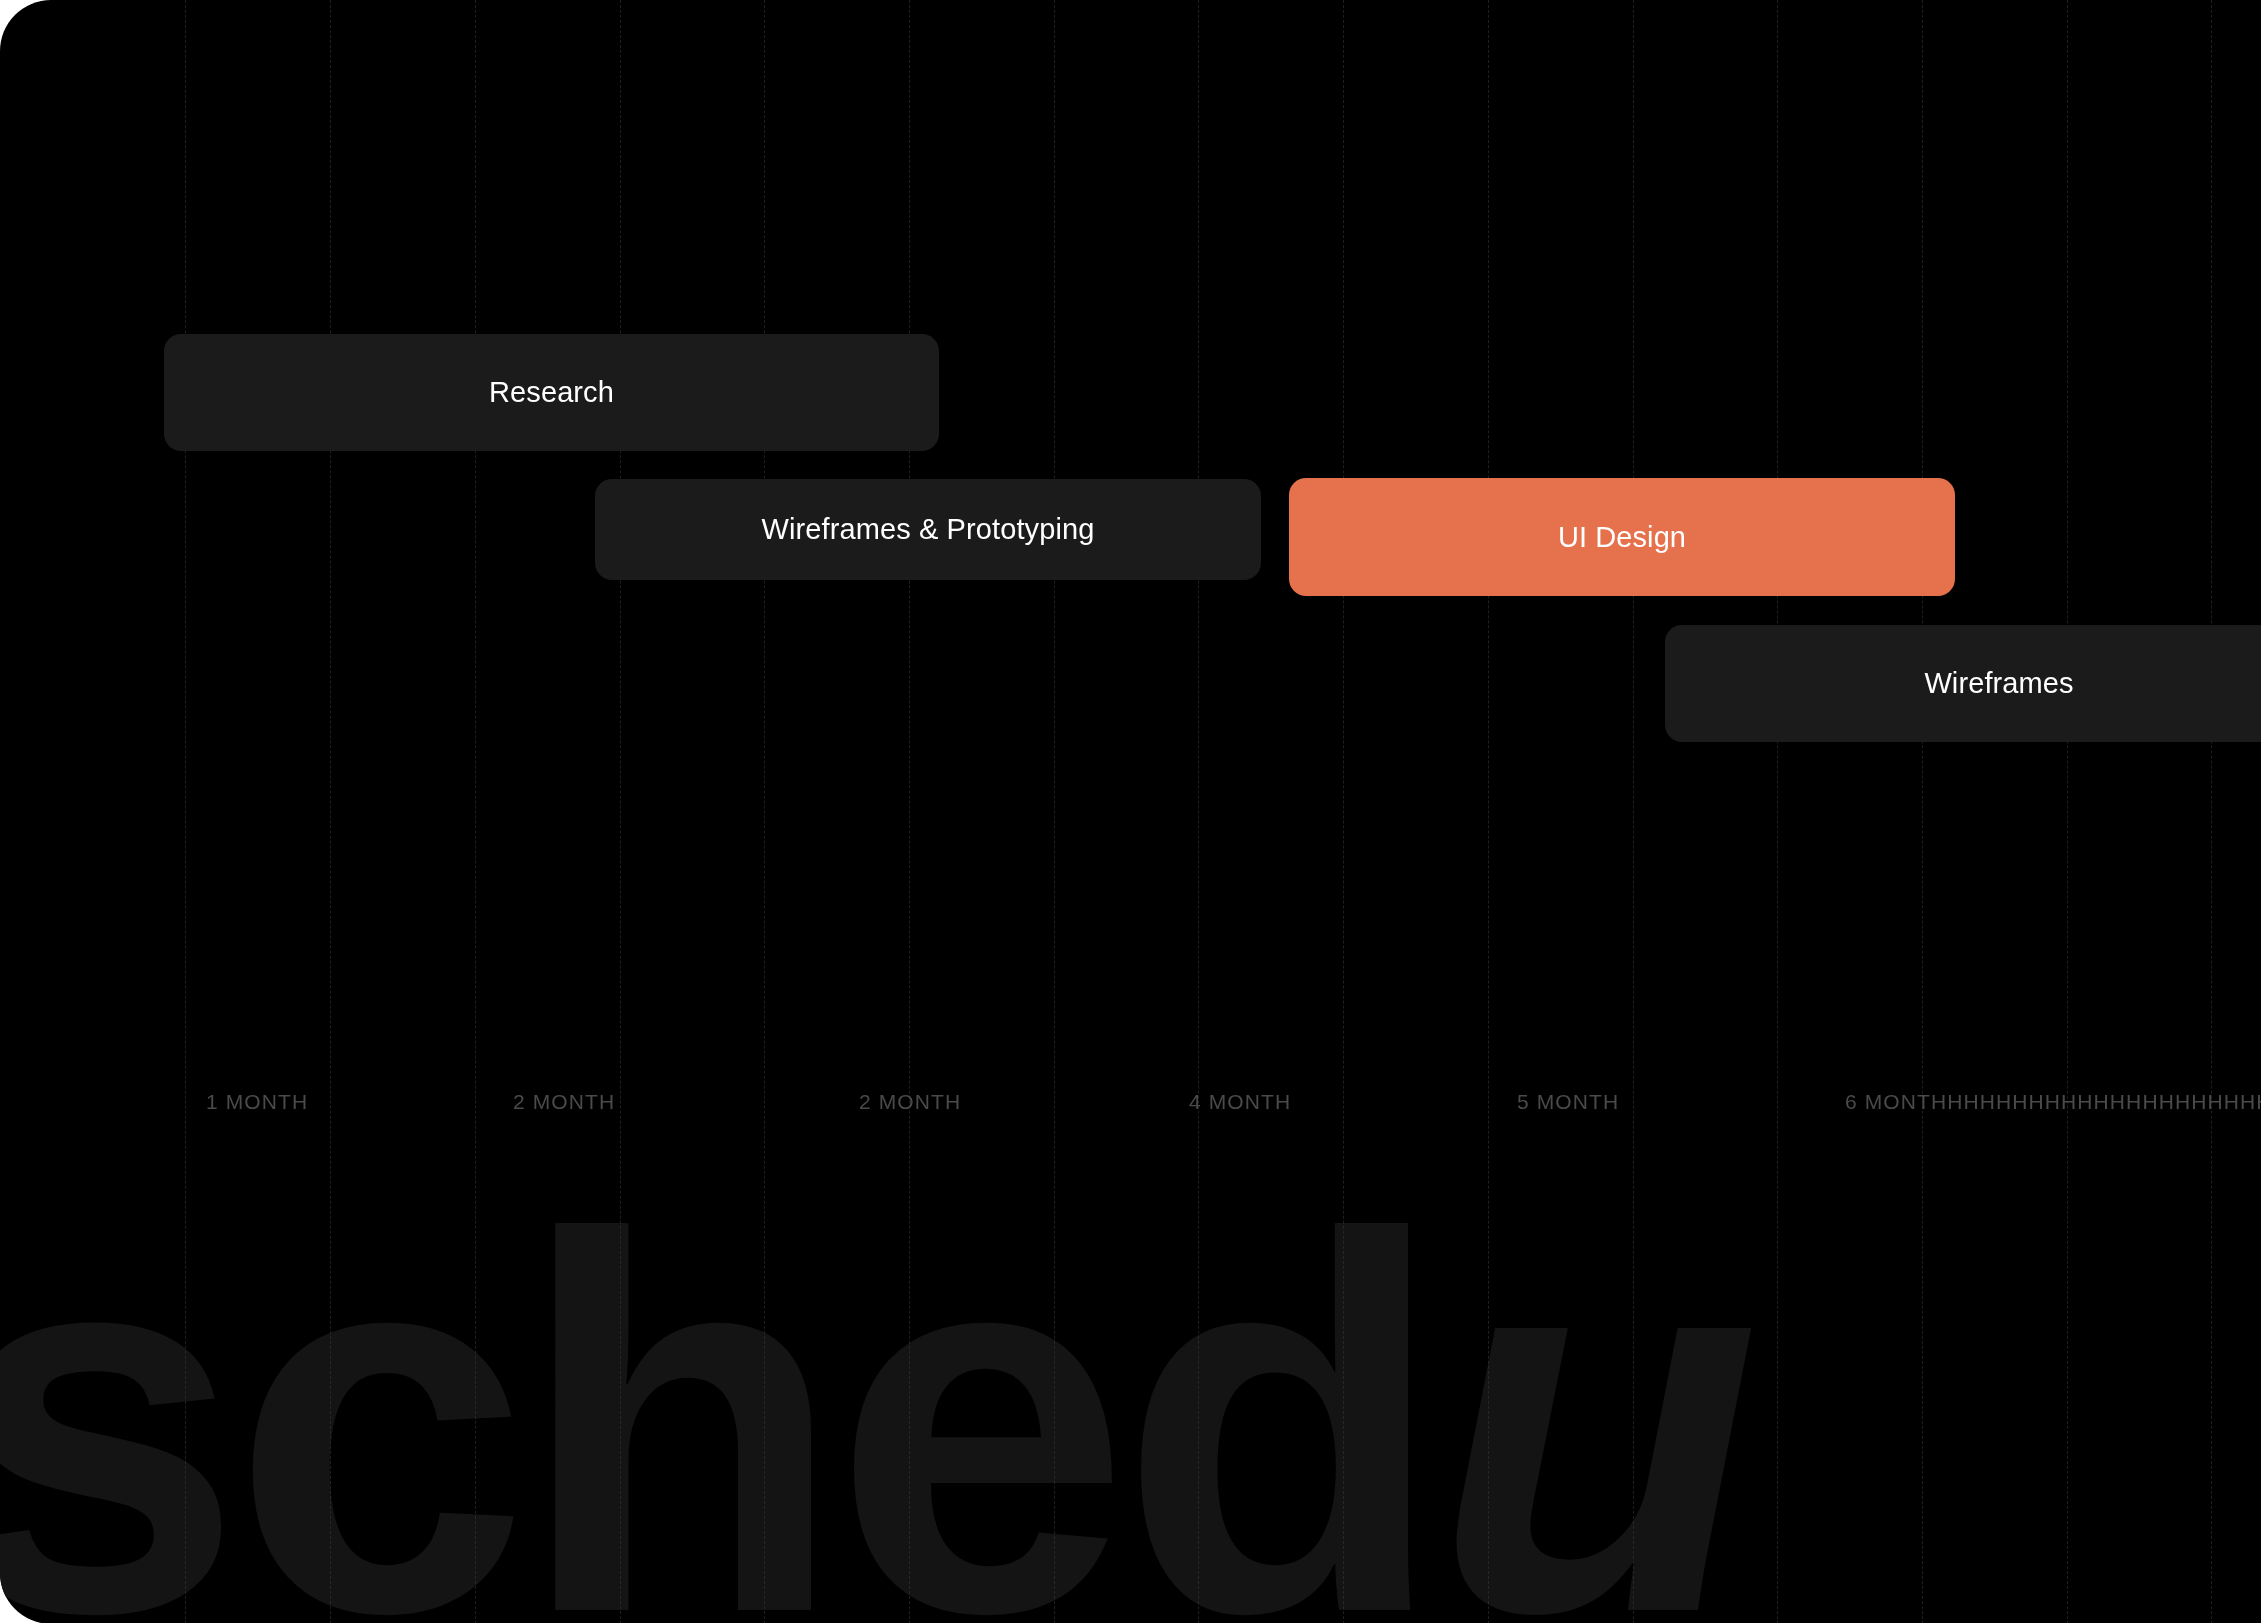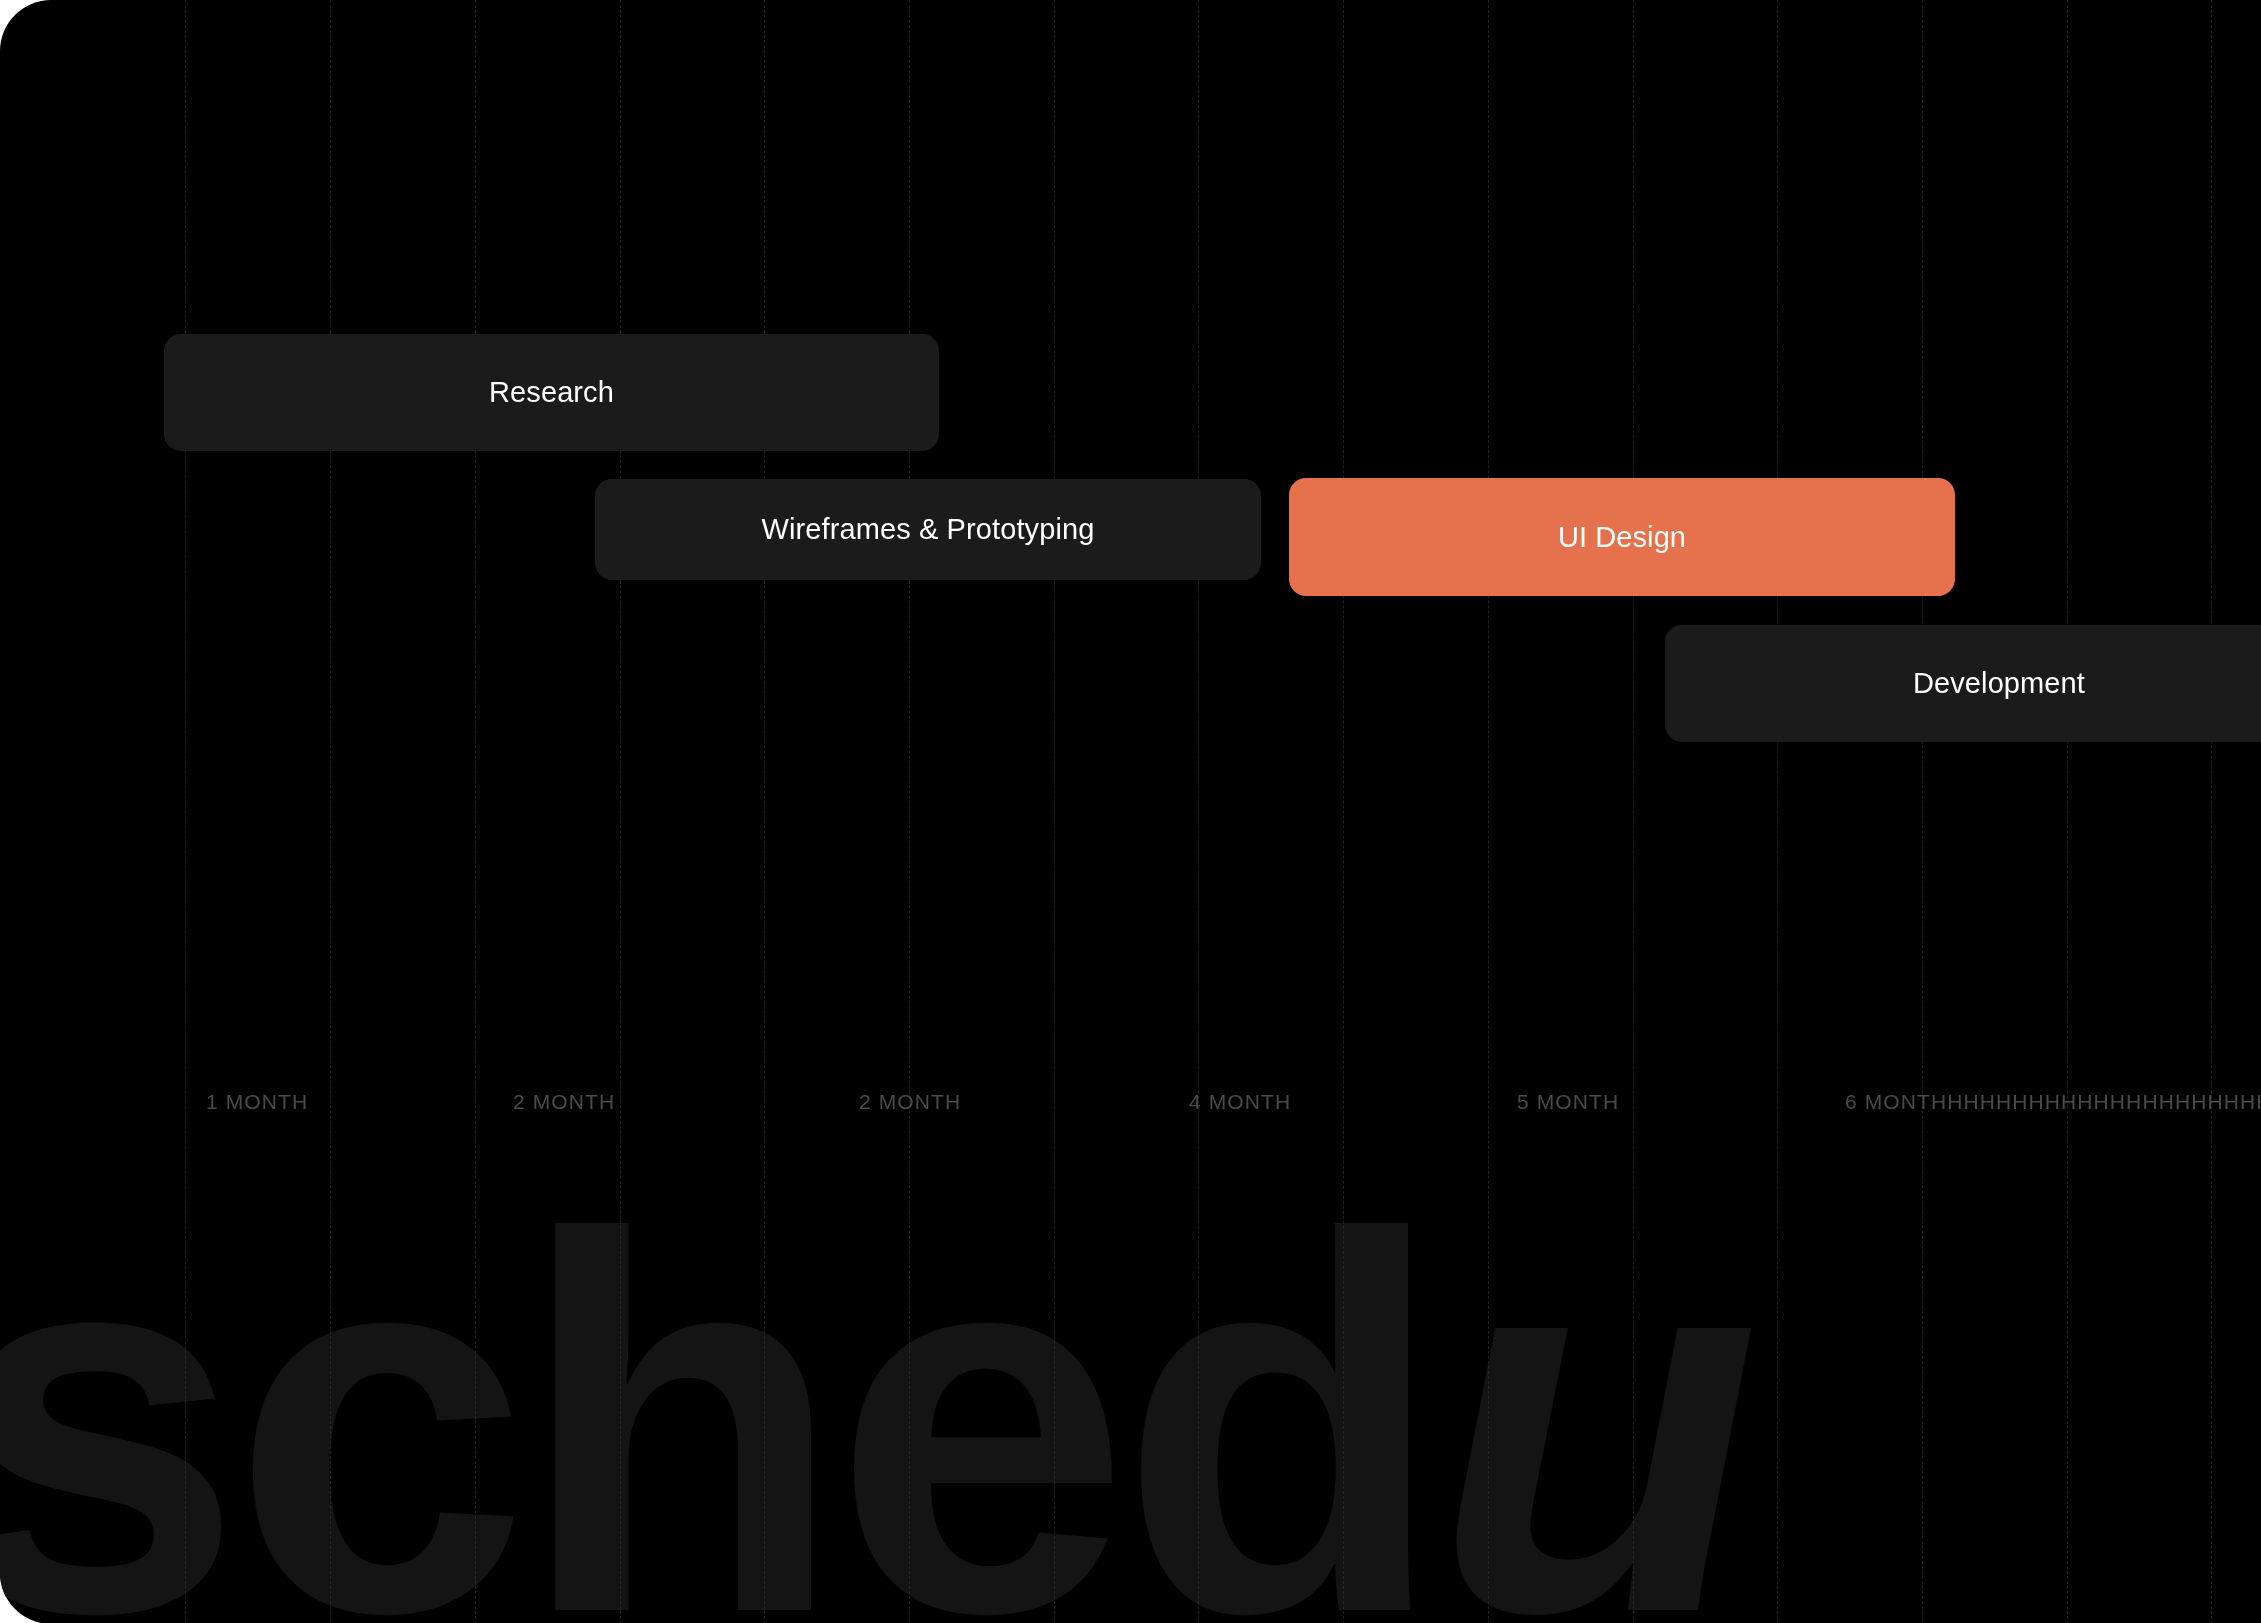--- a/index.html
+++ b/index.html
@@ -133,21 +133,21 @@
       <div class="bar dark" style="left: 156px; top: 334px; width: 775px; height: 117px; margin-left: 8px;">
         <span class="bar-label">Research</span>
       </div>
       <div class="bar dark" style="left: 595px; top: 479px; width: 666px; height: 101px;">
         <span class="bar-label">Wireframes &amp; Prototyping</span>
       </div>
       <div class="bar accent" style="left: 1289px; top: 478px; width: 666px; height: 118px;">
         <span class="bar-label">UI Design</span>
       </div>
       <div class="bar dark" style="left: 1665px; top: 625px; width: 668px; height: 117px;">
-        <span class="bar-label">Development</span>
+        <span class="bar-label">Wireframes</span>
       </div>
     </div>
 
   <div class="axis-layer" id="axis-layer">
       <div class="axis-tick" style="left: 206px;">1 MONTH</div>
       <div class="axis-tick" style="left: 513px; text-align: center;">2 MONTH</div>
       <div class="axis-tick" style="left: 859px;">2 MONTH</div>
       <div class="axis-tick" style="left: 1189px;">4 MONTH</div>
       <div class="axis-tick" style="left: 1517px;">5 MONTH</div>
       <div class="axis-tick" style="left: 1845px;">6 MONTHHHHHHHHHHHHHHHHHHHHHHHHHHHH</div>

